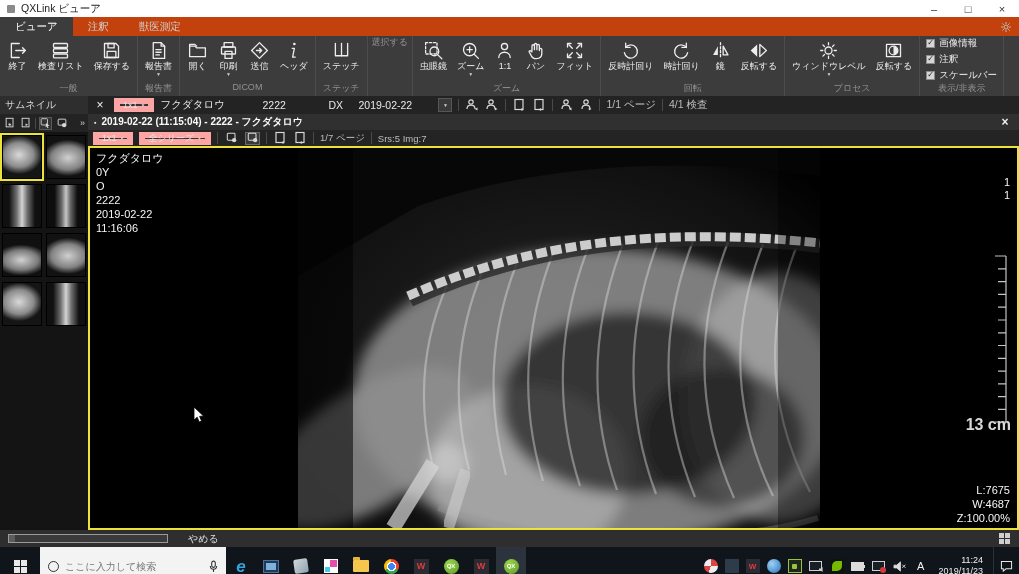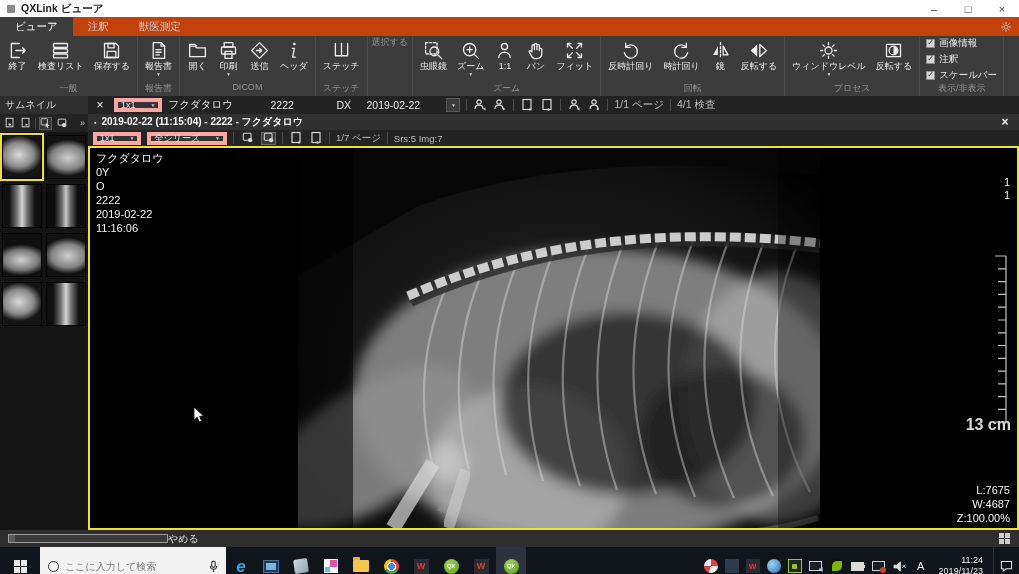--- a/index.html
+++ b/index.html
@@ -5,21 +5,21 @@
   * { box-sizing: border-box; margin: 0; padding: 0; }
   html,body { background:#000; }
   .screen {
     position:relative; width:1019px; height:574px; overflow:hidden;
     font-family:"Liberation Sans","DejaVu Sans",sans-serif; color:#e8e8e8;
     background:#000; user-select:none;
   }
   
   .titlebar { height:17px; background:#ffffff; color:#222; display:flex; align-items:center; font-size:10.5px; }
   .titlebar .appico { width:8px; height:8px; margin:0 6px 0 7px; background:#8a8a8a; border-radius:1px; }
-  .titlebar .ttl { flex:0 0 auto;font-weight:bold; }
+  .titlebar .ttl { flex:0 0 auto; }
   .titlebar .sp { flex:1; }
   .wbtn { width:34px; height:17px; display:flex; align-items:center; justify-content:center; color:#333; font-size:11px; }
   
   .menubar { height:19px; background:#c2410c; display:flex; align-items:stretch; font-size:10.5px; }
   .mtab { padding:0 15px; display:flex; align-items:center; color:#cfcfcf; }
   .mtab.active { background:#3c3c3c; color:#fff; }
   .menubar .sp { flex:1; }
   .gearbox { width:26px; display:flex; align-items:center; justify-content:center; }
   
   .ribbon { height:60px; background:#3c3c3c; display:flex; align-items:stretch; overflow:hidden; }
@@ -50,21 +50,21 @@
   .tex { position:absolute; inset:1px; }
   .lat1 { background:radial-gradient(70% 52% at 42% 45%, #d9d9d9, #8b8b8b 55%, #151515 88%); }
   .lat2 { background:radial-gradient(75% 48% at 55% 52%, #cfcfcf, #828282 58%, #121212 90%); }
   .lat3 { background:radial-gradient(80% 42% at 48% 62%, #d2d2d2, #7c7c7c 55%, #101010 88%); }
   .front1 { background:linear-gradient(90deg,#101010 16%,#6f6f6f 36%,#d4d4d4 50%,#6f6f6f 64%,#101010 84%); }
   .front2 { background:linear-gradient(90deg,#0d0d0d 20%,#656565 38%,#c6c6c6 50%,#656565 62%,#0d0d0d 80%); }
   .main { flex:1; display:flex; flex-direction:column; min-width:0; }
   
   .studybar { height:18px; background:#232323; display:flex; align-items:center; font-size:10.5px; gap:6px; padding:0 4px; }
   .xbtn { font-size:12px; color:#f0f0f0; width:16px; text-align:center; line-height:14px; }
-  .dd { height:14px; background:#343434; border:4px solid #fca5a5; display:flex; align-items:center; gap:15px; padding:0 3px; font-size:9px; color:#e6e6e6; }
+  .dd { height:14px; background:#343434; border:6px solid #fca5a5; display:flex; align-items:center; gap:3px; padding:0 3px; font-size:9px; color:#e6e6e6; }
   .dd .caret { font-size:5px; }
   .ddbtn { width:14px; height:14px; background:#3a3a3a; border:1px solid #565656; display:flex; align-items:center; justify-content:center; }
   .sbfield { white-space:nowrap; }
   .sb-name { width:96px; }
   .sb-id { width:60px; }
   .sb-mod { width:24px; }
   .sb-date { width:74px; }
   .vsep { width:1px; height:12px; background:#4a4a4a; }
   .navic { width:14px; height:14px; }
   .navic svg { width:14px; height:14px; stroke:#d8d8d8; fill:none; stroke-width:1.2; }
@@ -87,21 +87,21 @@
   .ov-patient span { display:block; }
   .ov-stack { right:7px; top:28px; text-align:right; line-height:13px; }
   .ov-stack span { display:block; }
   .ov-lwz { right:7px; bottom:3px; text-align:right; }
   .ov-lwz span { display:block; }
   .ruler { position:absolute; right:4px; top:106px; width:24px; height:190px; }
   .ruler svg { width:24px; height:170px; }
   .scale-lbl { position:absolute; right:6px; top:268px; font-size:16px; color:#d8d8d8;font-weight:bold; }
   .cursor { position:absolute; left:103px; top:258px; width:12px; height:18px; }
   
-  .statusbar { height:17px; background:#2e2e2e; display:flex; align-items:center; font-size:10px; color:#dedede; padding:0 8px; gap:0; }
+  .statusbar { height:17px; background:#2e2e2e; display:flex; align-items:center; font-size:10px; color:#dedede; padding:0 8px; gap:20px; }
   .ptrack { width:160px; height:9px; border:1px solid #9a9a9a; background:#3a3a3a; }
   .pfill { width:4%; height:100%; background:#5c5c5c; }
   .statusbar .sp { flex:1; }
   .gridico { width:13px; height:13px; position:relative; }
   .gridico::before { content:""; position:absolute; left:1px; top:1px; width:5px; height:5px; background:#cfcfcf; box-shadow:6px 0 #cfcfcf, 0 6px #cfcfcf, 6px 6px #cfcfcf; }
   
   .taskbar { height:38px; background:#10151b; display:flex; align-items:stretch; }
   .startbtn { width:40px; display:flex; align-items:center; justify-content:center; }
   .winlogo { width:13px; height:13px; display:grid; grid-template-columns:6px 6px; grid-template-rows:6px 6px; gap:1px; }
   .winlogo i { background:#e8e8e8; }

